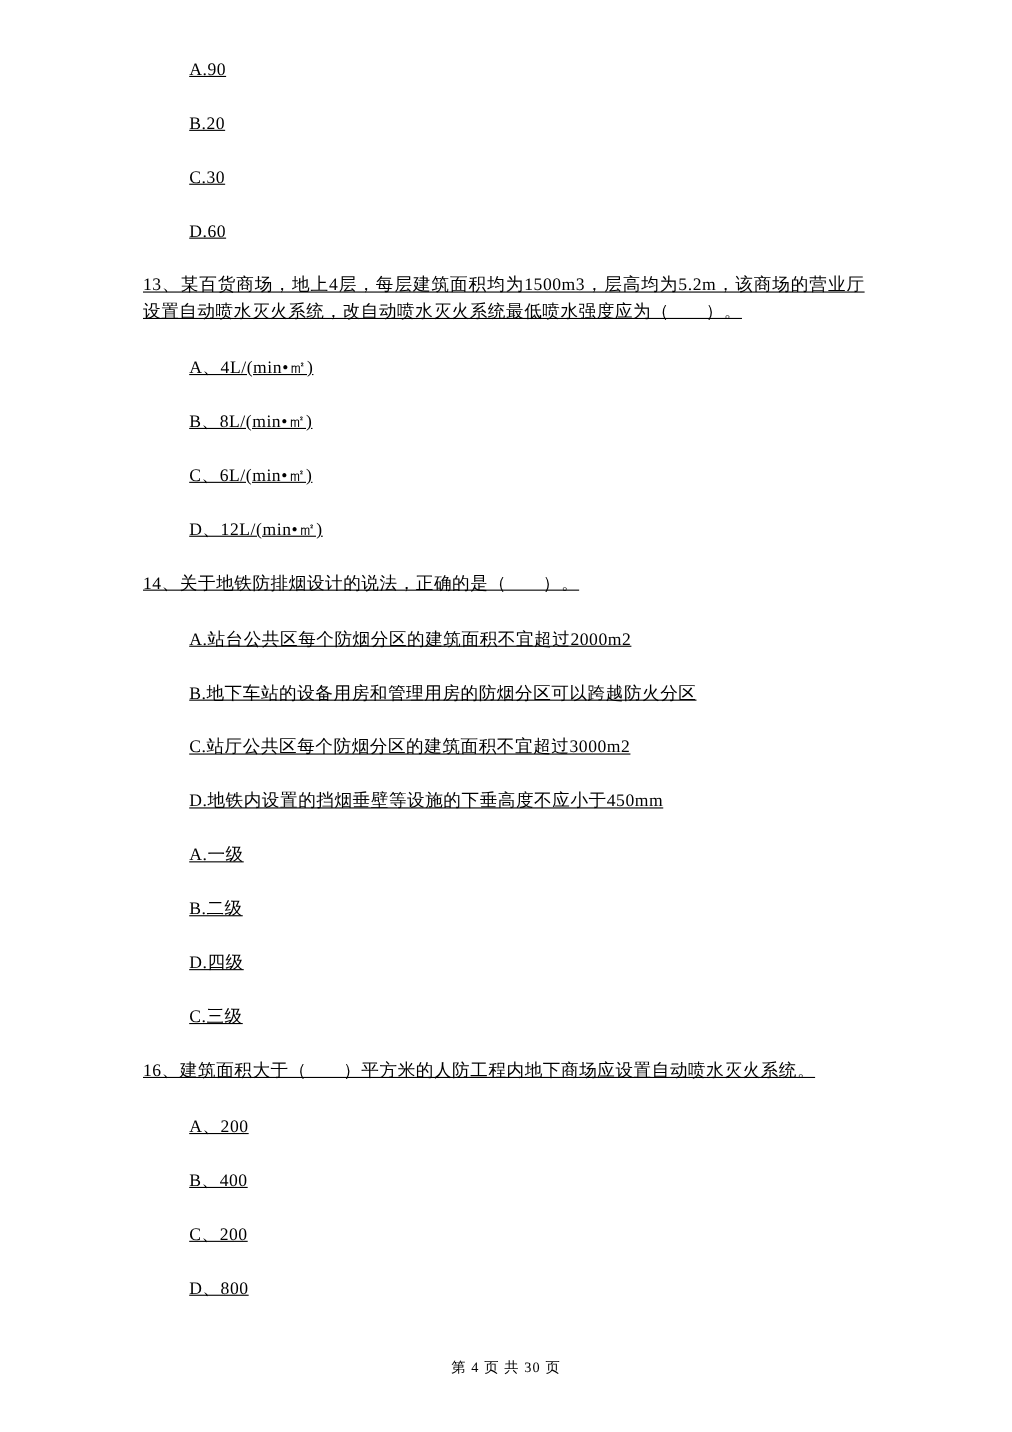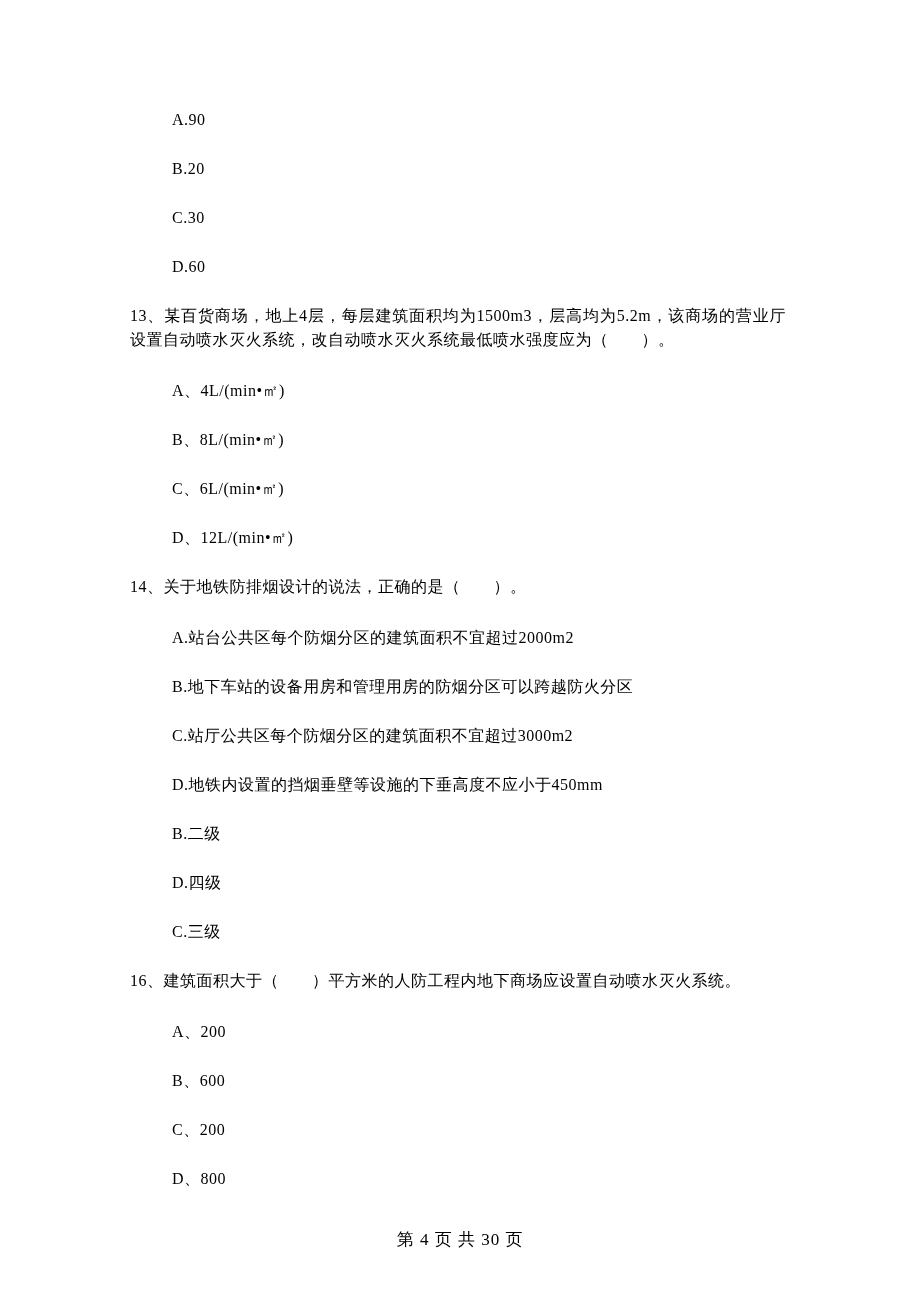--- a/index.html
+++ b/index.html
@@ -8,37 +8,38 @@
     background: #fff;
     font-family: "SimSun", "宋体", serif;
     font-size: 16px;
     color: #000;
     width: 920px;
     height: 1302px;
     position: relative;
     line-height: 1.5;
   }
   .page {
-    padding: 108px 130px 0 130px;
+    padding: 52px 130px 0 130px;
+    text-decoration: underline;
   }
   .option {
     margin: 0 0 25px 42px;
     letter-spacing: 0.5px;
   }
   .question {
     margin: 0 4px 27px 0;
     letter-spacing: 0.5px;
     text-align: justify;
   }
   .footer {
     position: absolute;
     bottom: 50px;
     width: 100%;
     text-align: center;
-    font-size: 17px;
+    font-size: 13px;
     letter-spacing: 1px;
   }
 </style>
 </head>
 <body>
 
 <div class="page">
 
   <div class="option">A.90</div>
   <div class="option">B.20</div>
@@ -50,25 +51,26 @@
   <div class="option">B、8L/(min•㎡)</div>
   <div class="option">C、6L/(min•㎡)</div>
   <div class="option">D、12L/(min•㎡)</div>
 
   <div class="question">14、关于地铁防排烟设计的说法，正确的是（　　）。</div>
   <div class="option">A.站台公共区每个防烟分区的建筑面积不宜超过2000m2</div>
   <div class="option">B.地下车站的设备用房和管理用房的防烟分区可以跨越防火分区</div>
   <div class="option">C.站厅公共区每个防烟分区的建筑面积不宜超过3000m2</div>
   <div class="option">D.地铁内设置的挡烟垂壁等设施的下垂高度不应小于450mm</div>
 
+  <div class="option">A.一级</div>
   <div class="option">B.二级</div>
   <div class="option">D.四级</div>
   <div class="option">C.三级</div>
 
   <div class="question">16、建筑面积大于（　　）平方米的人防工程内地下商场应设置自动喷水灭火系统。</div>
   <div class="option">A、200</div>
-  <div class="option">B、600</div>
+  <div class="option">B、400</div>
   <div class="option">C、200</div>
   <div class="option">D、800</div>
 
 </div>
 
 <div class="footer">第 4 页 共 30 页</div>
 
 </body></html>

